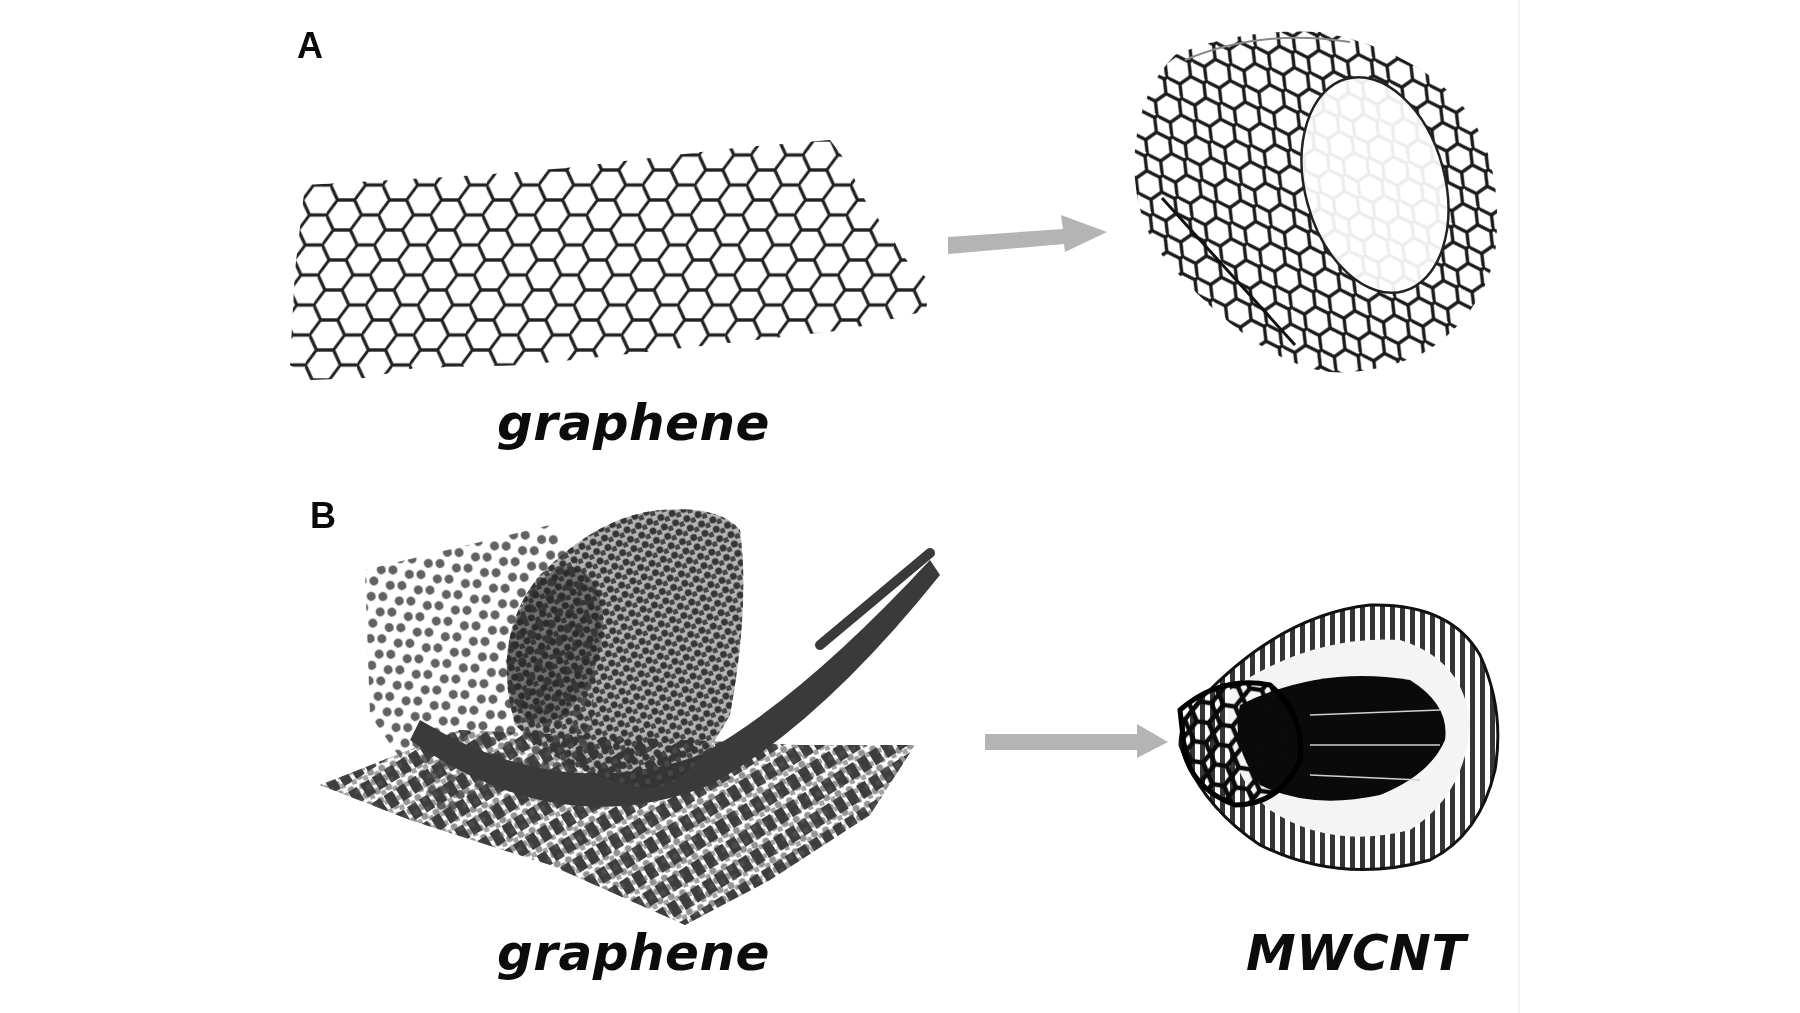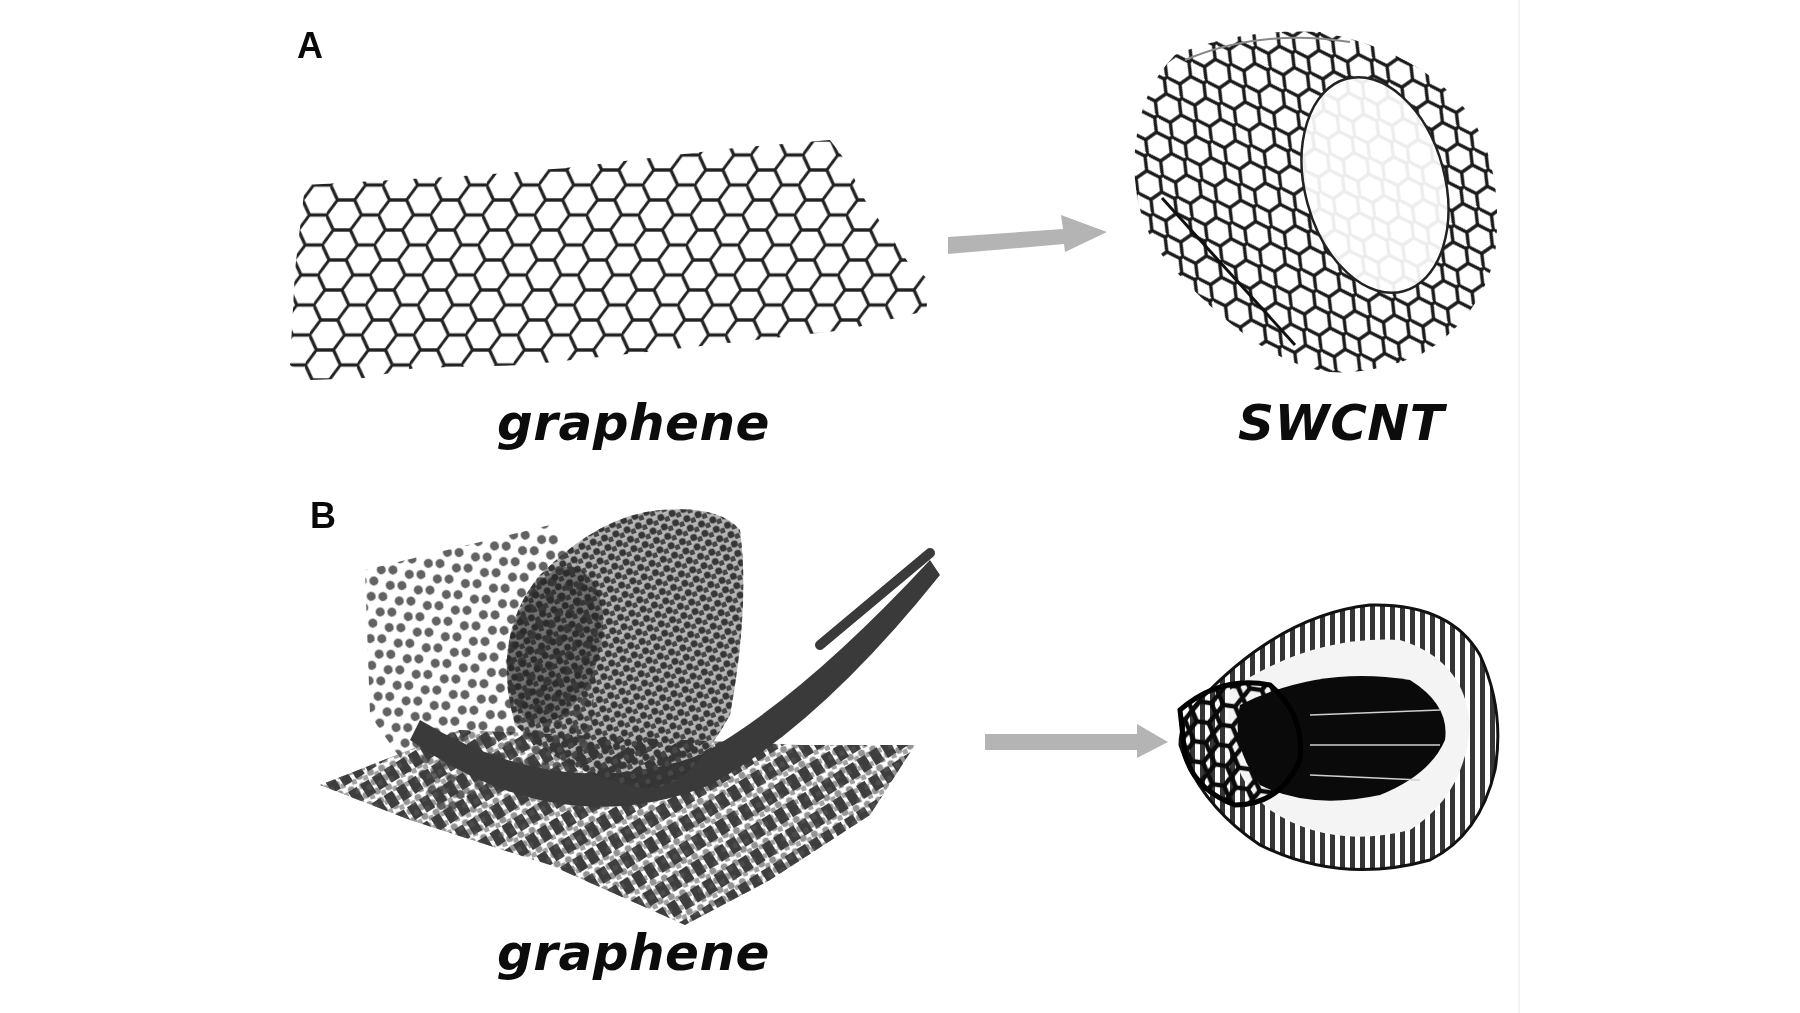--- a/index.html
+++ b/index.html
@@ -68,21 +68,20 @@
       <rect x="-100" y="-100" width="700" height="600" fill="url(#hexTube)"></rect>
 
       <ellipse cx="285" cy="165" rx="70" ry="110" transform="rotate(-15 285 165)" fill="#ffffff" opacity="0.92"></ellipse>
       <ellipse cx="285" cy="165" rx="70" ry="110" transform="rotate(-15 285 165)" fill="none" stroke="#222" stroke-width="2.5"></ellipse>
     </g>
     <line x1="72" y1="178" x2="205" y2="325" stroke="#111" stroke-width="3"></line>
     <path d="M95,40 Q170,8 260,22" fill="none" stroke="#888" stroke-width="2"></path>
   </svg>
 
   <div class="caption" style="left:497px;top:398px;font-size:50px;">graphene</div>
-  <div class="caption" style="left:1238px;top:398px;font-size:50px;">SWCNT</div>
 
   <div class="panel-letter" style="left:310px;top:498px;">B</div>
 
   <svg class="art" style="left:300px;top:485px;" width="650" height="440">
 
     <polygon points="65,85 250,40 300,110 290,270 140,330 70,230" fill="url(#hexB)" opacity="0.95"></polygon>
 
     <polygon points="20,300 160,245 500,260 615,260 570,330 470,395 385,440 250,380 110,335" fill="url(#stripeB)"></polygon>
     <polygon points="20,300 160,245 500,260 615,260 570,330 470,395 385,440 250,380 110,335" fill="url(#hexBdense)" opacity="0.55"></polygon>
 
@@ -107,15 +106,16 @@
     <path d="M70,95 Q150,40 240,45 Q305,65 310,130 Q305,200 250,235 Q170,255 110,215 Q60,175 70,95 Z" fill="#f4f4f4"></path>
 
     <path d="M80,110 Q160,70 250,85 Q290,110 285,145 Q270,180 220,200 Q150,215 100,190 Q70,150 80,110 Z" fill="#0a0a0a"></path>
 
     <path d="M20,115 Q60,80 110,90 Q145,120 140,165 Q120,210 75,210 Q35,195 25,160 Z" fill="url(#mwHex)"></path>
     <path d="M20,115 Q60,80 110,90 Q145,120 140,165 Q120,210 75,210 Q35,195 25,160 Z" fill="none" stroke="#000" stroke-width="5"></path>
     <path d="M150,120 L280,115 M150,150 L280,150 M150,180 L260,185" stroke="#cfcfcf" stroke-width="1.5"></path>
   </svg>
 
   <div class="caption" style="left:497px;top:928px;font-size:50px;">graphene</div>
+  <div class="caption" style="left:1246px;top:928px;font-size:50px;">MWCNT</div>
 
   <div class="divider"></div>
 </div>
 
 </body></html>

